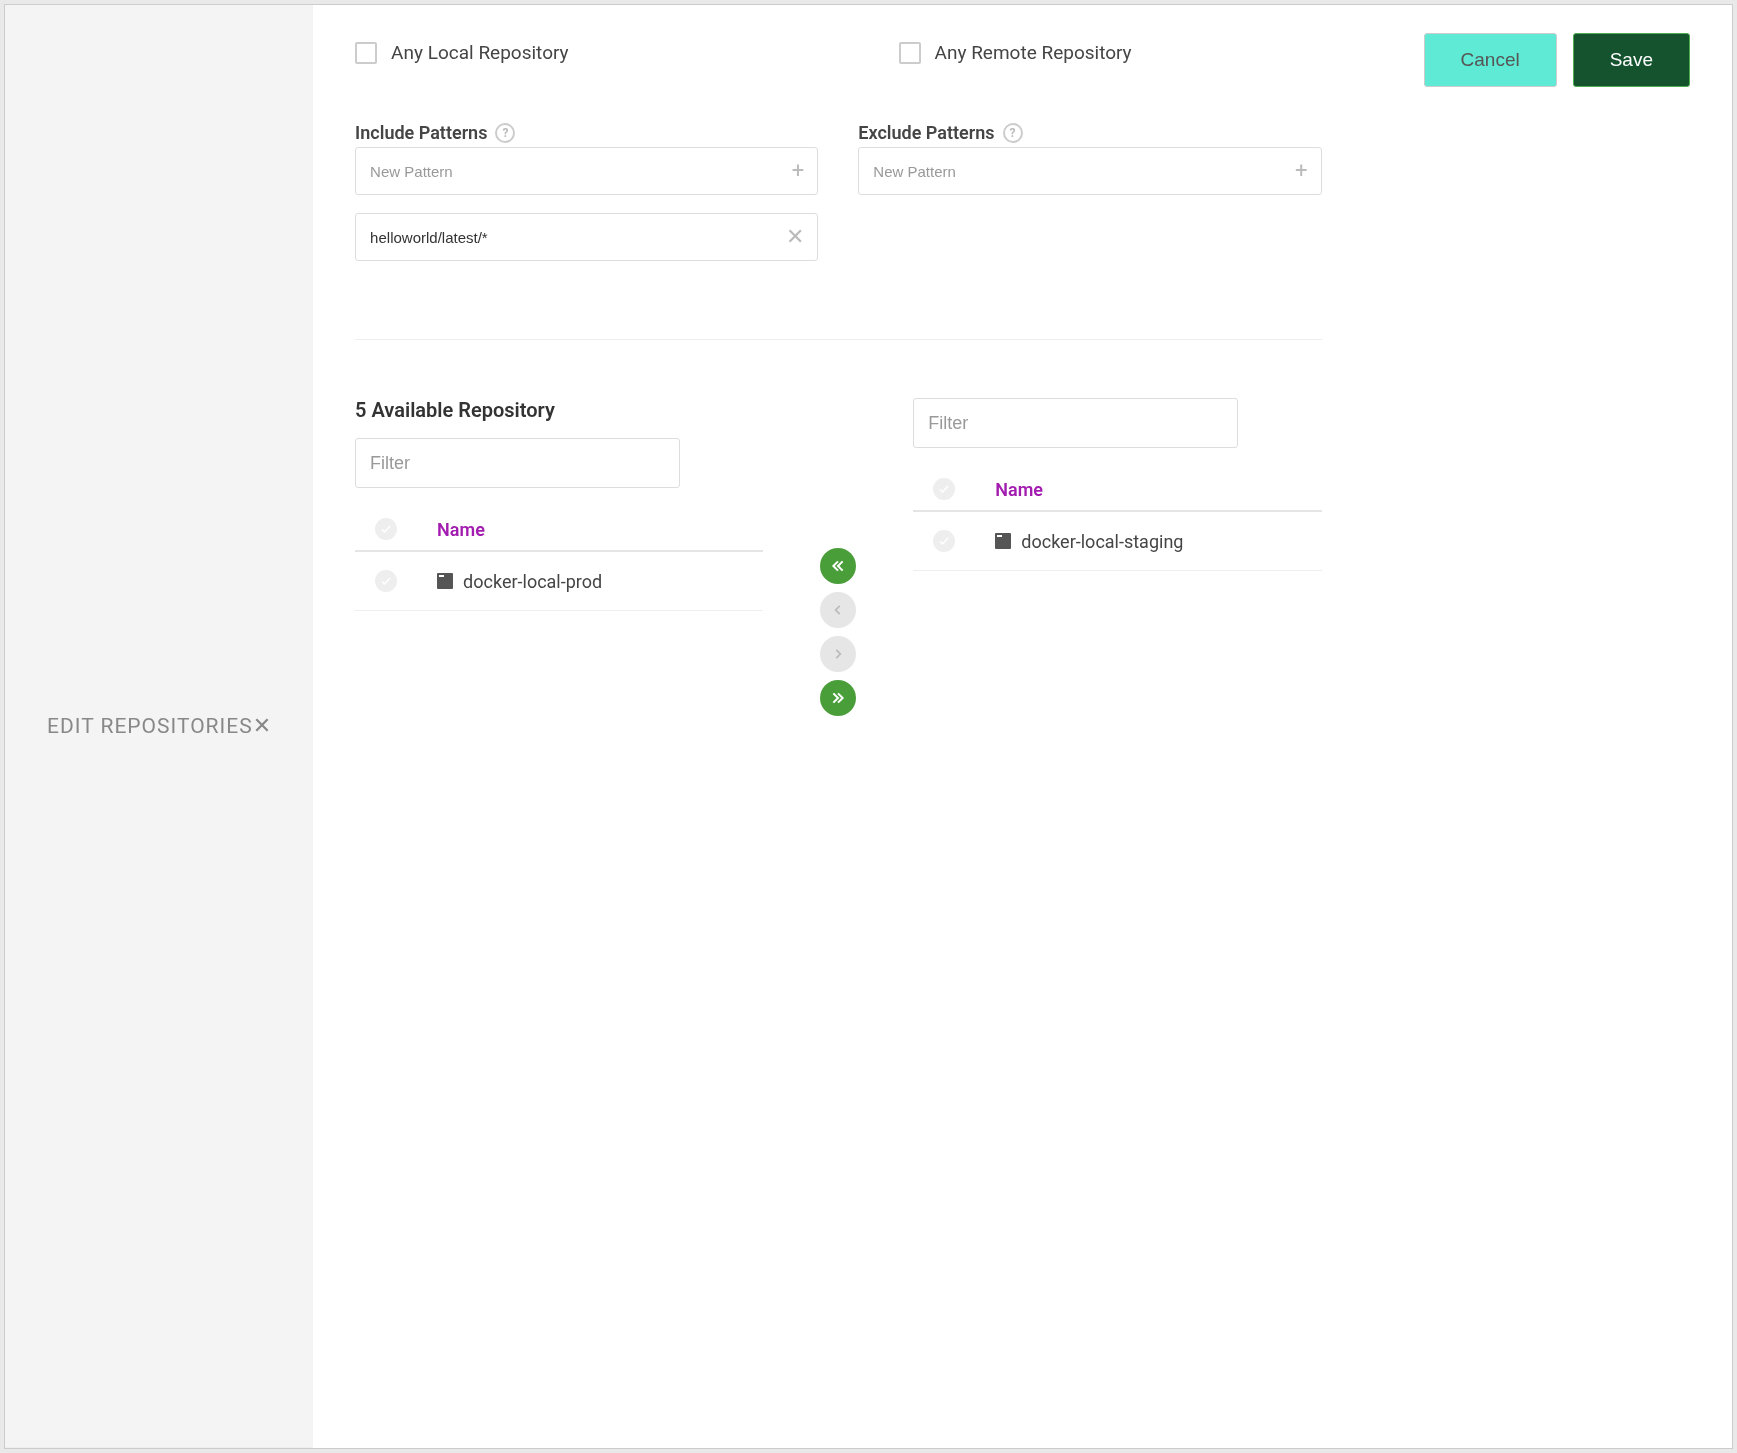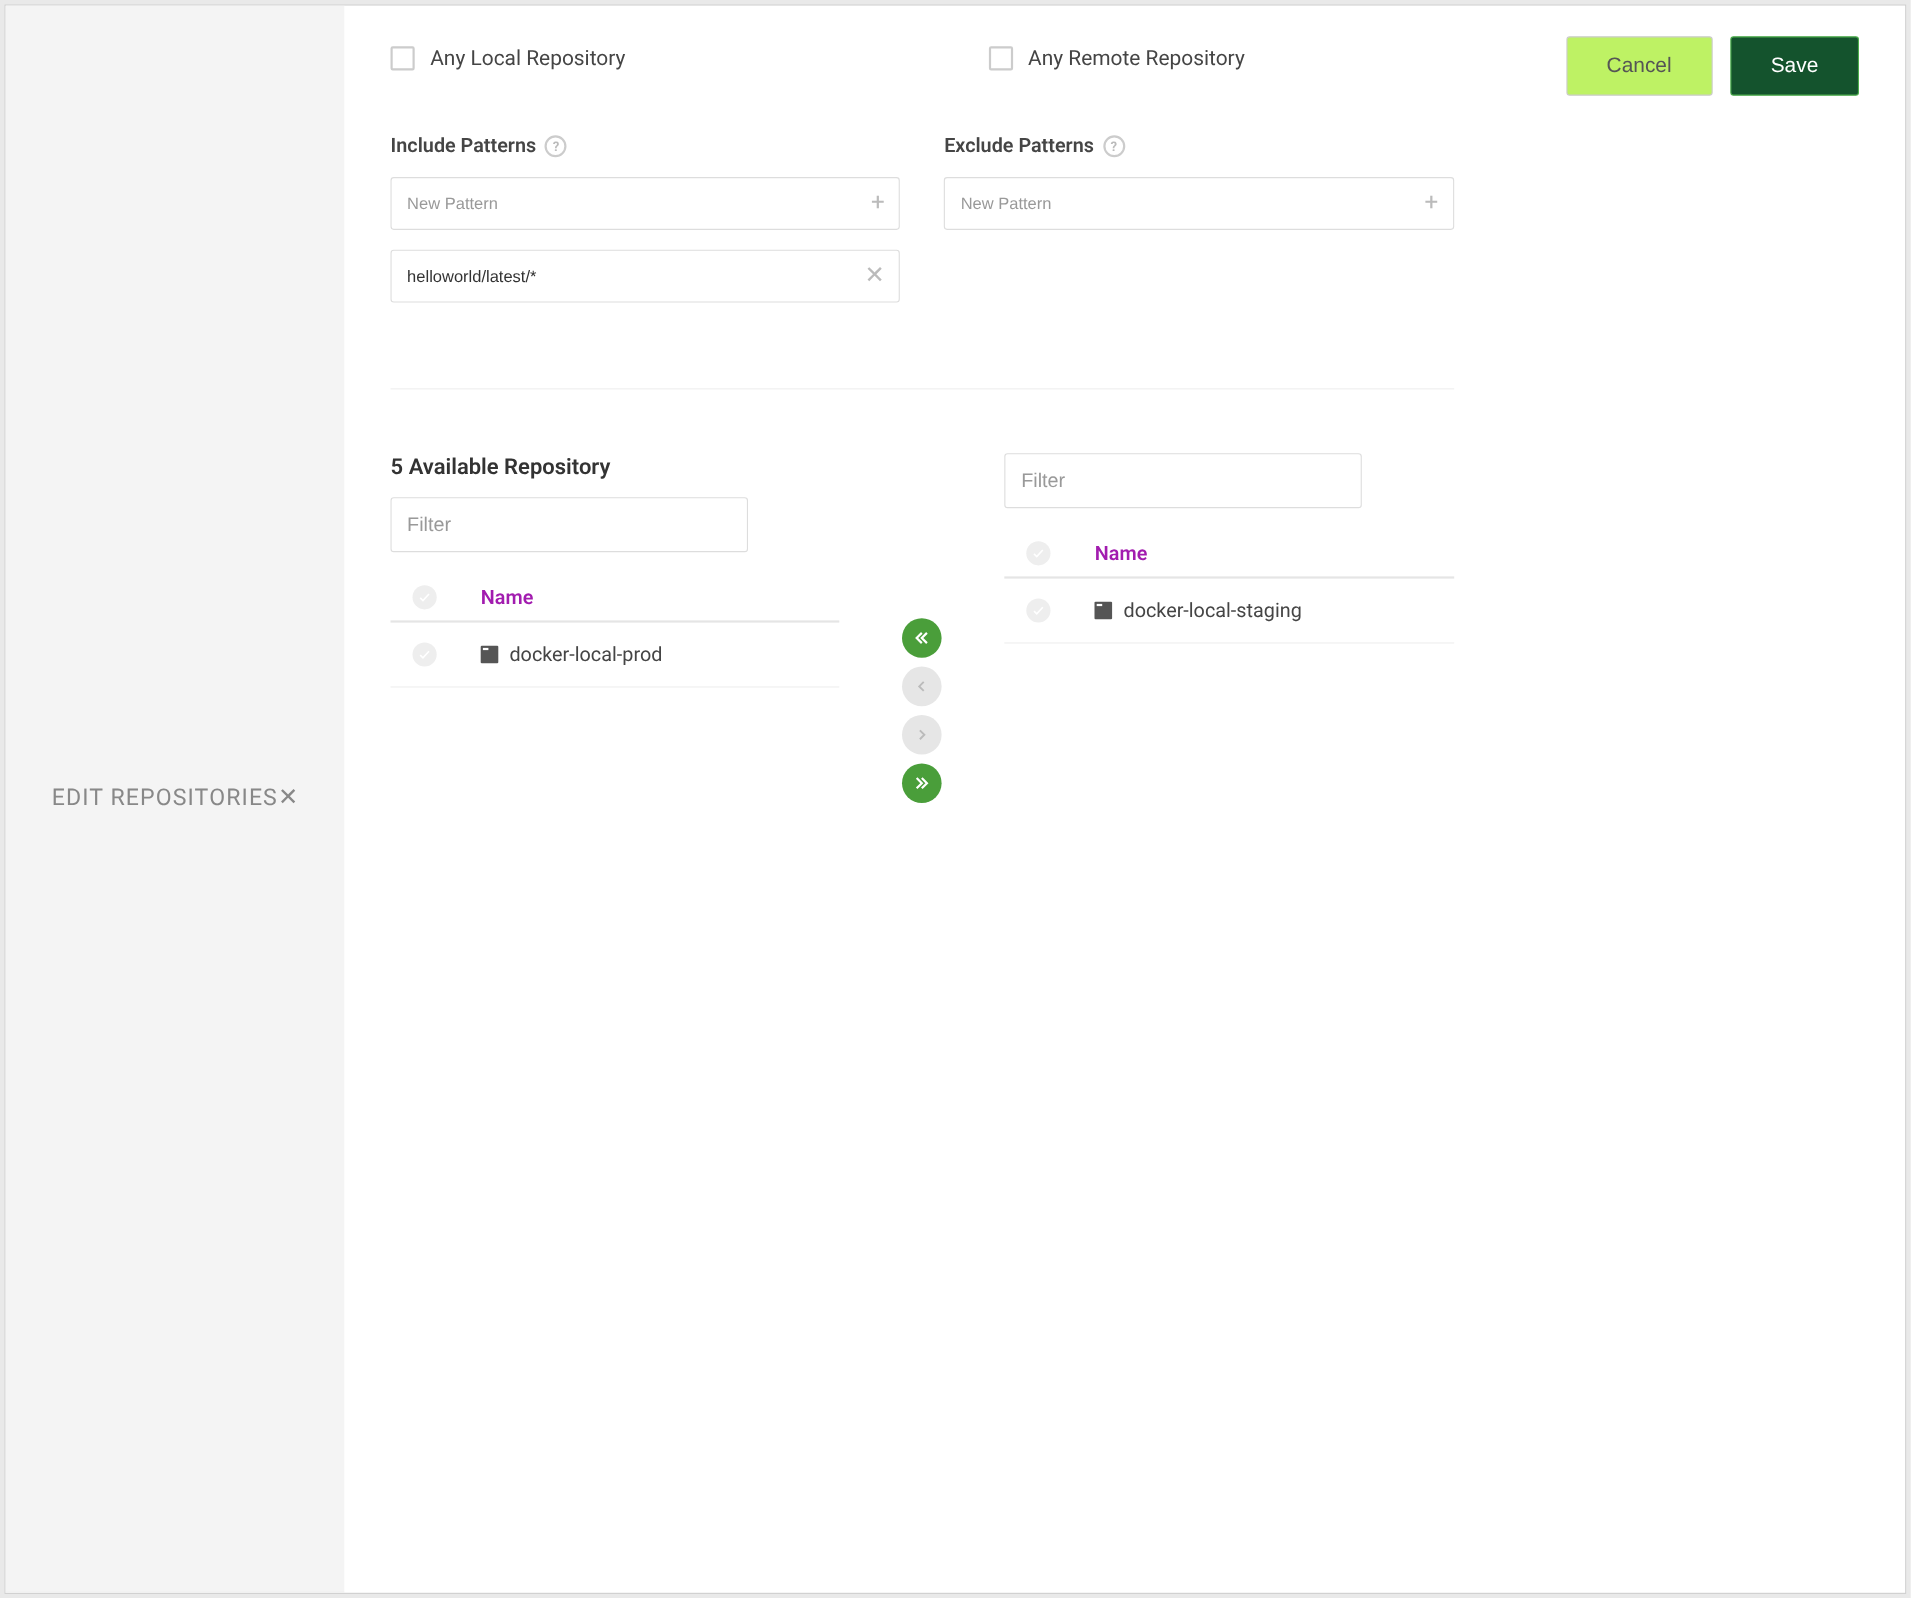--- a/index.html
+++ b/index.html
@@ -72,21 +72,21 @@
     gap: 40px;
     margin-bottom: 60px;
   }
   .pattern-col {
     flex: 1;
   }
   .section-label {
     display: flex;
     align-items: center;
     gap: 8px;
-    margin-bottom: 18px;
+    margin-bottom: 4px;
   }
   .section-label-text {
     font-size: 18px;
     font-weight: 600;
     color: #454545;
   }
   .help-icon {
     width: 20px;
     height: 20px;
     border: 2px solid #ccc;
@@ -235,21 +235,21 @@
     height: 54px;
     padding: 0 36px;
     border-radius: 3px;
     font-size: 19px;
     cursor: pointer;
     display: inline-flex;
     align-items: center;
     justify-content: center;
   }
   .btn-secondary {
-    background: #bef264;
+    background: #5eead4;
     border: 1px solid #ccc;
     color: #555;
   }
   .btn-primary {
     background: #14532d;
     border: 1px solid #4cae4c;
     color: #fff;
   }
 </style>
 </head>

